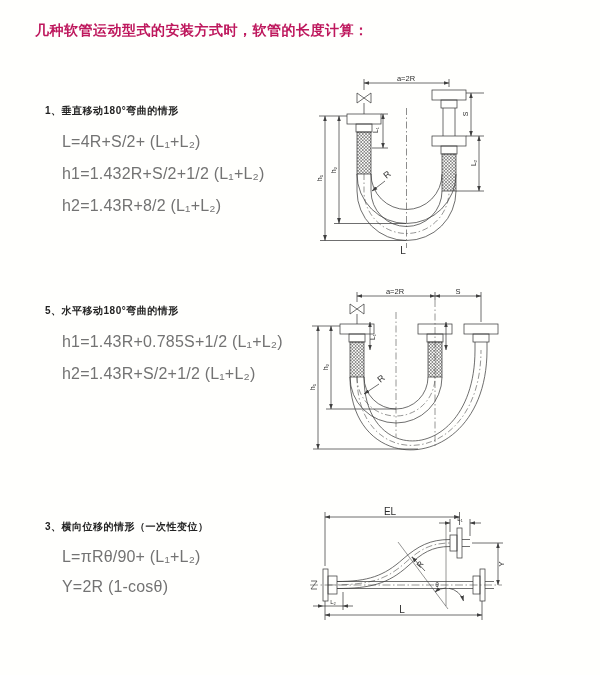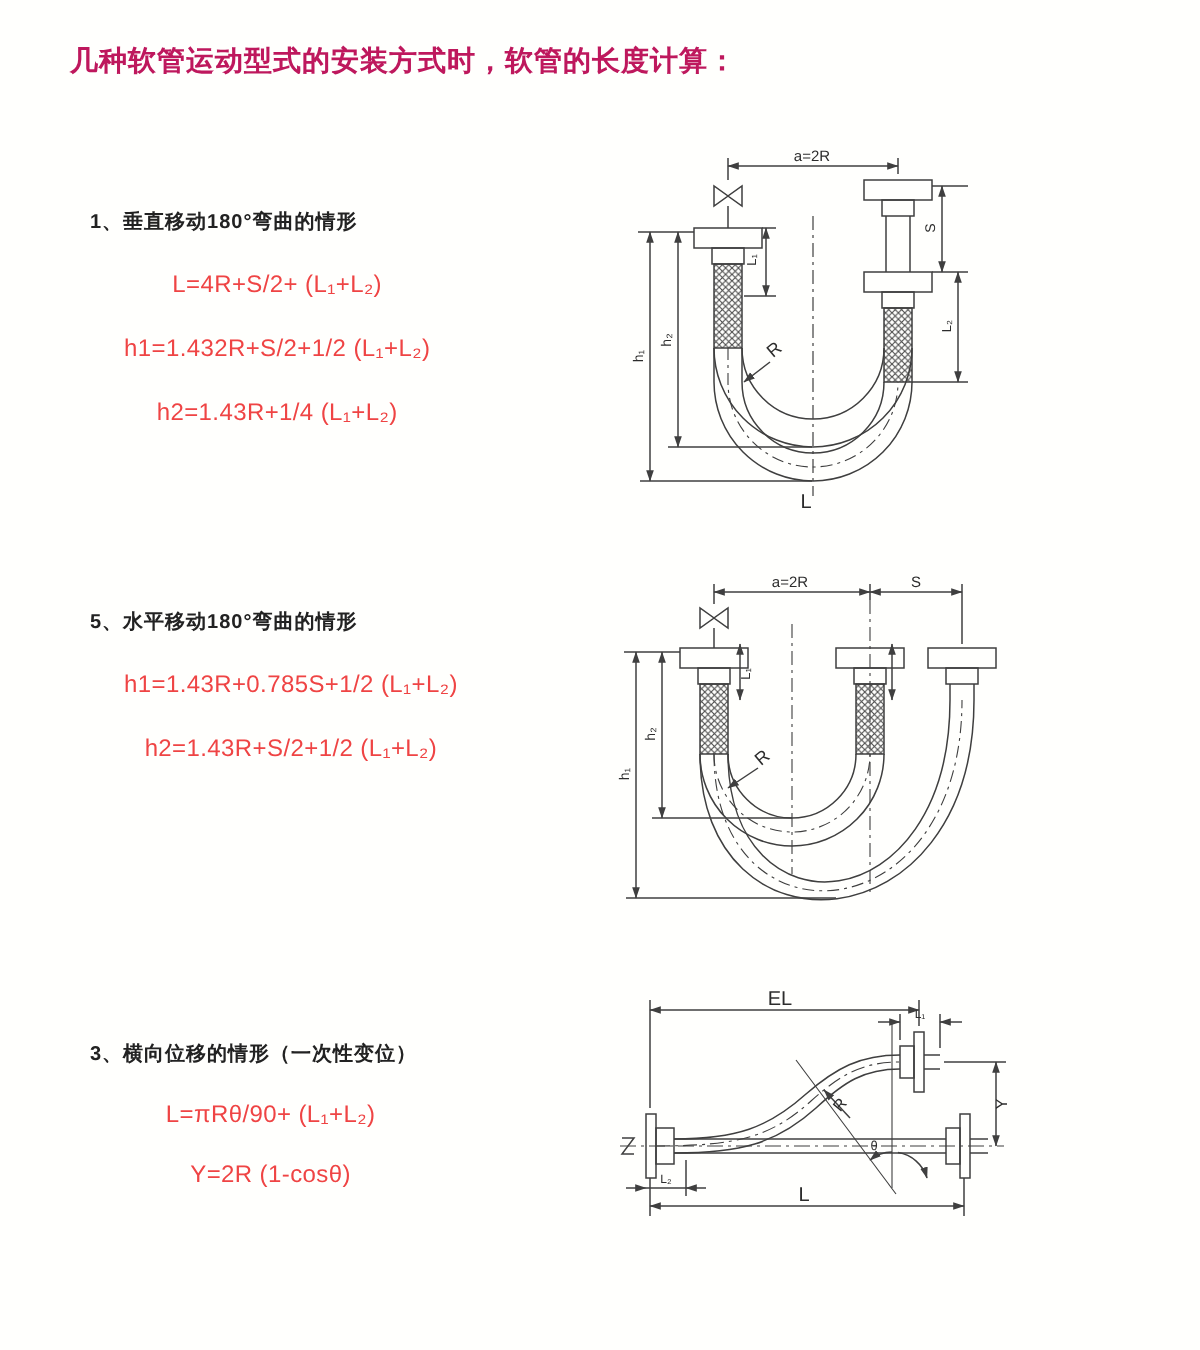--- a/index.html
+++ b/index.html
@@ -9,43 +9,43 @@
     font-family:"Liberation Sans","DejaVu Sans",sans-serif;
     color:#1b1b1b;
   }
   .doc-title{
     position:absolute;left:35px;top:22px;
     font-size:14px;font-weight:bold;letter-spacing:0.5px;color:#be185d;
   }
   .section{position:absolute;left:45px;}
   .sec-heading{font-size:10px;font-weight:bold;letter-spacing:0.5px;color:#222;}
   .formulas{margin-top:8px;margin-left:17px;}
-  .formula{font-size:12px;line-height:32px;color:#ef4444;letter-spacing:0.2px;white-space:nowrap;text-align:center;}
+  .formula{font-size:16px;line-height:32px;color:#737373;letter-spacing:0.2px;white-space:nowrap;}
   .lh30 .formula{line-height:30px;}
   #sec1{top:104px;}
   #sec2{top:304px;}
   #sec3{top:520px;}
   .diagram{position:absolute;}
   #dia1{left:302px;top:70px;}
   #dia2{left:298px;top:282px;}
-  #dia3{left:300px;top:490px;}
+  #dia3{left:300px;top:502px;}
   svg{display:block;}
   svg text{font-family:"Liberation Sans","DejaVu Sans",sans-serif;fill:#2c2c2c;}
 </style>
 </head>
 <body>
 
 <div class="doc-title">几种软管运动型式的安装方式时，软管的长度计算：</div>
 
 <div class="section" id="sec1">
   <div class="sec-heading">1、垂直移动180°弯曲的情形</div>
   <div class="formulas">
     <div class="formula">L=4R+S/2+ (L₁+L₂)</div>
     <div class="formula">h1=1.432R+S/2+1/2 (L₁+L₂)</div>
-    <div class="formula">h2=1.43R+1/4 (L₁+L₂)</div>
+    <div class="formula">h2=1.43R+8/2 (L₁+L₂)</div>
   </div>
 </div>
 
 <div class="section" id="sec2">
   <div class="sec-heading">5、水平移动180°弯曲的情形</div>
   <div class="formulas">
     <div class="formula">h1=1.43R+0.785S+1/2 (L₁+L₂)</div>
     <div class="formula">h2=1.43R+S/2+1/2 (L₁+L₂)</div>
   </div>
 </div>

